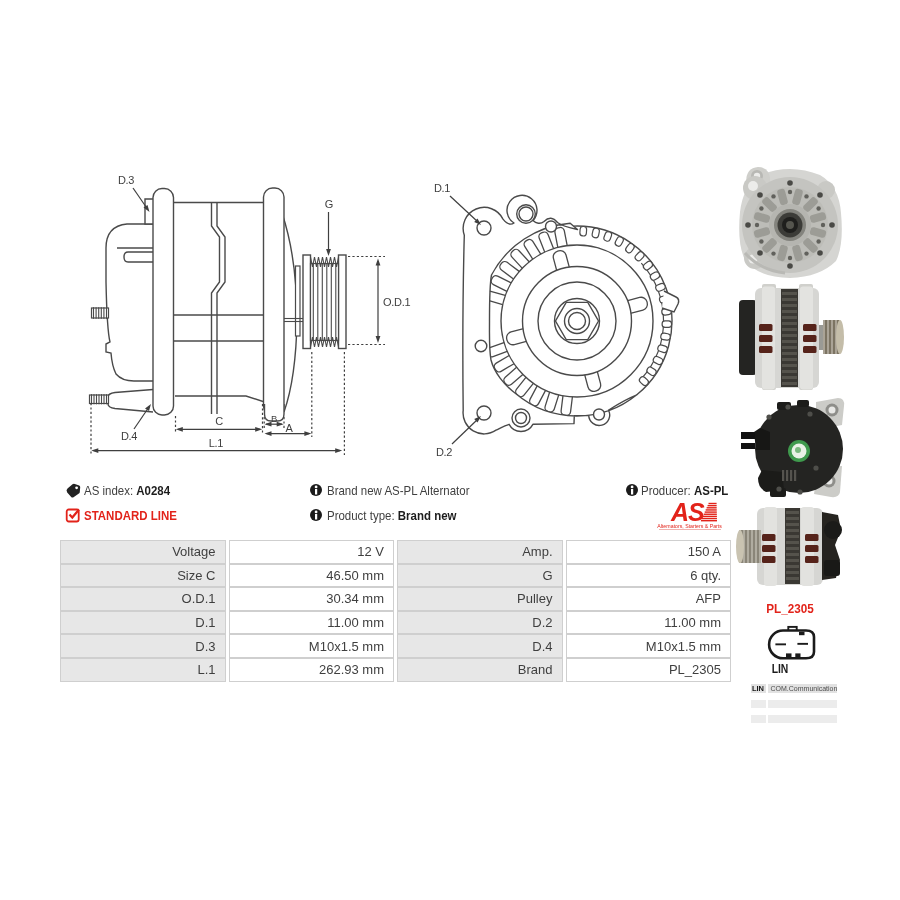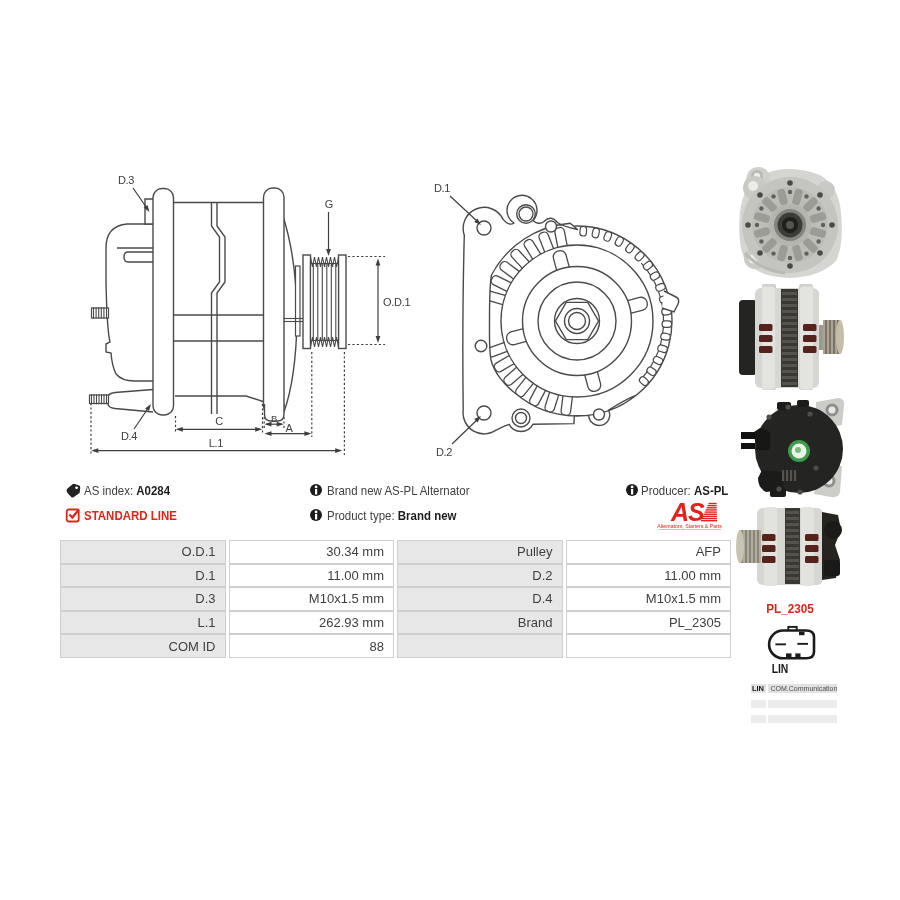--- a/index.html
+++ b/index.html
@@ -371,20 +371,32 @@
         <circle cx="6.1" cy="2.9" r="1.4" fill="#fff"></circle>
       </g>
 </svg>
 <div class="inforow" style="left:84px; top:483px;">AS index:&nbsp;<b>A0284</b></div>
 <div class="inforow red" style="left:84px; top:508px;">STANDARD LINE</div>
 <div class="inforow" style="left:327px; top:483px;">Brand new AS-PL Alternator</div>
 <div class="inforow" style="left:327px; top:508px;">Product type:&nbsp;<b>Brand new</b></div>
 <div class="inforow" style="left:641px; top:483px;">Producer:&nbsp;<b>AS-PL</b></div>
 <table id="spec">
 <tbody>
+        <tr>
+          <td class="lb">Voltage</td>
+          <td class="vl">12 V</td>
+          <td class="lb">Amp.</td>
+          <td class="vl">150 A</td>
+        </tr>
+<tr>
+          <td class="lb">Size C</td>
+          <td class="vl">46.50 mm</td>
+          <td class="lb">G</td>
+          <td class="vl">6 qty.</td>
+        </tr>
 <tr>
           <td class="lb">O.D.1</td>
           <td class="vl">30.34 mm</td>
           <td class="lb">Pulley</td>
           <td class="vl">AFP</td>
         </tr>
 <tr>
           <td class="lb">D.1</td>
           <td class="vl">11.00 mm</td>
           <td class="lb">D.2</td>
@@ -394,26 +406,20 @@
           <td class="lb">D.3</td>
           <td class="vl">M10x1.5 mm</td>
           <td class="lb">D.4</td>
           <td class="vl">M10x1.5 mm</td>
         </tr>
 <tr>
           <td class="lb">L.1</td>
           <td class="vl">262.93 mm</td>
           <td class="lb">Brand</td>
           <td class="vl">PL_2305</td>
-        </tr>
-<tr>
-          <td class="lb">COM ID</td>
-          <td class="vl">88</td>
-          <td class="lb"></td>
-          <td class="vl"></td>
         </tr>
 </tbody>
     </table>
 
 <div class="pl">PL_2305</div>
 <div class="lin">LIN</div>
 <table id="lintab">
 <tbody>
         <tr>
           <td class="c1">LIN</td>

